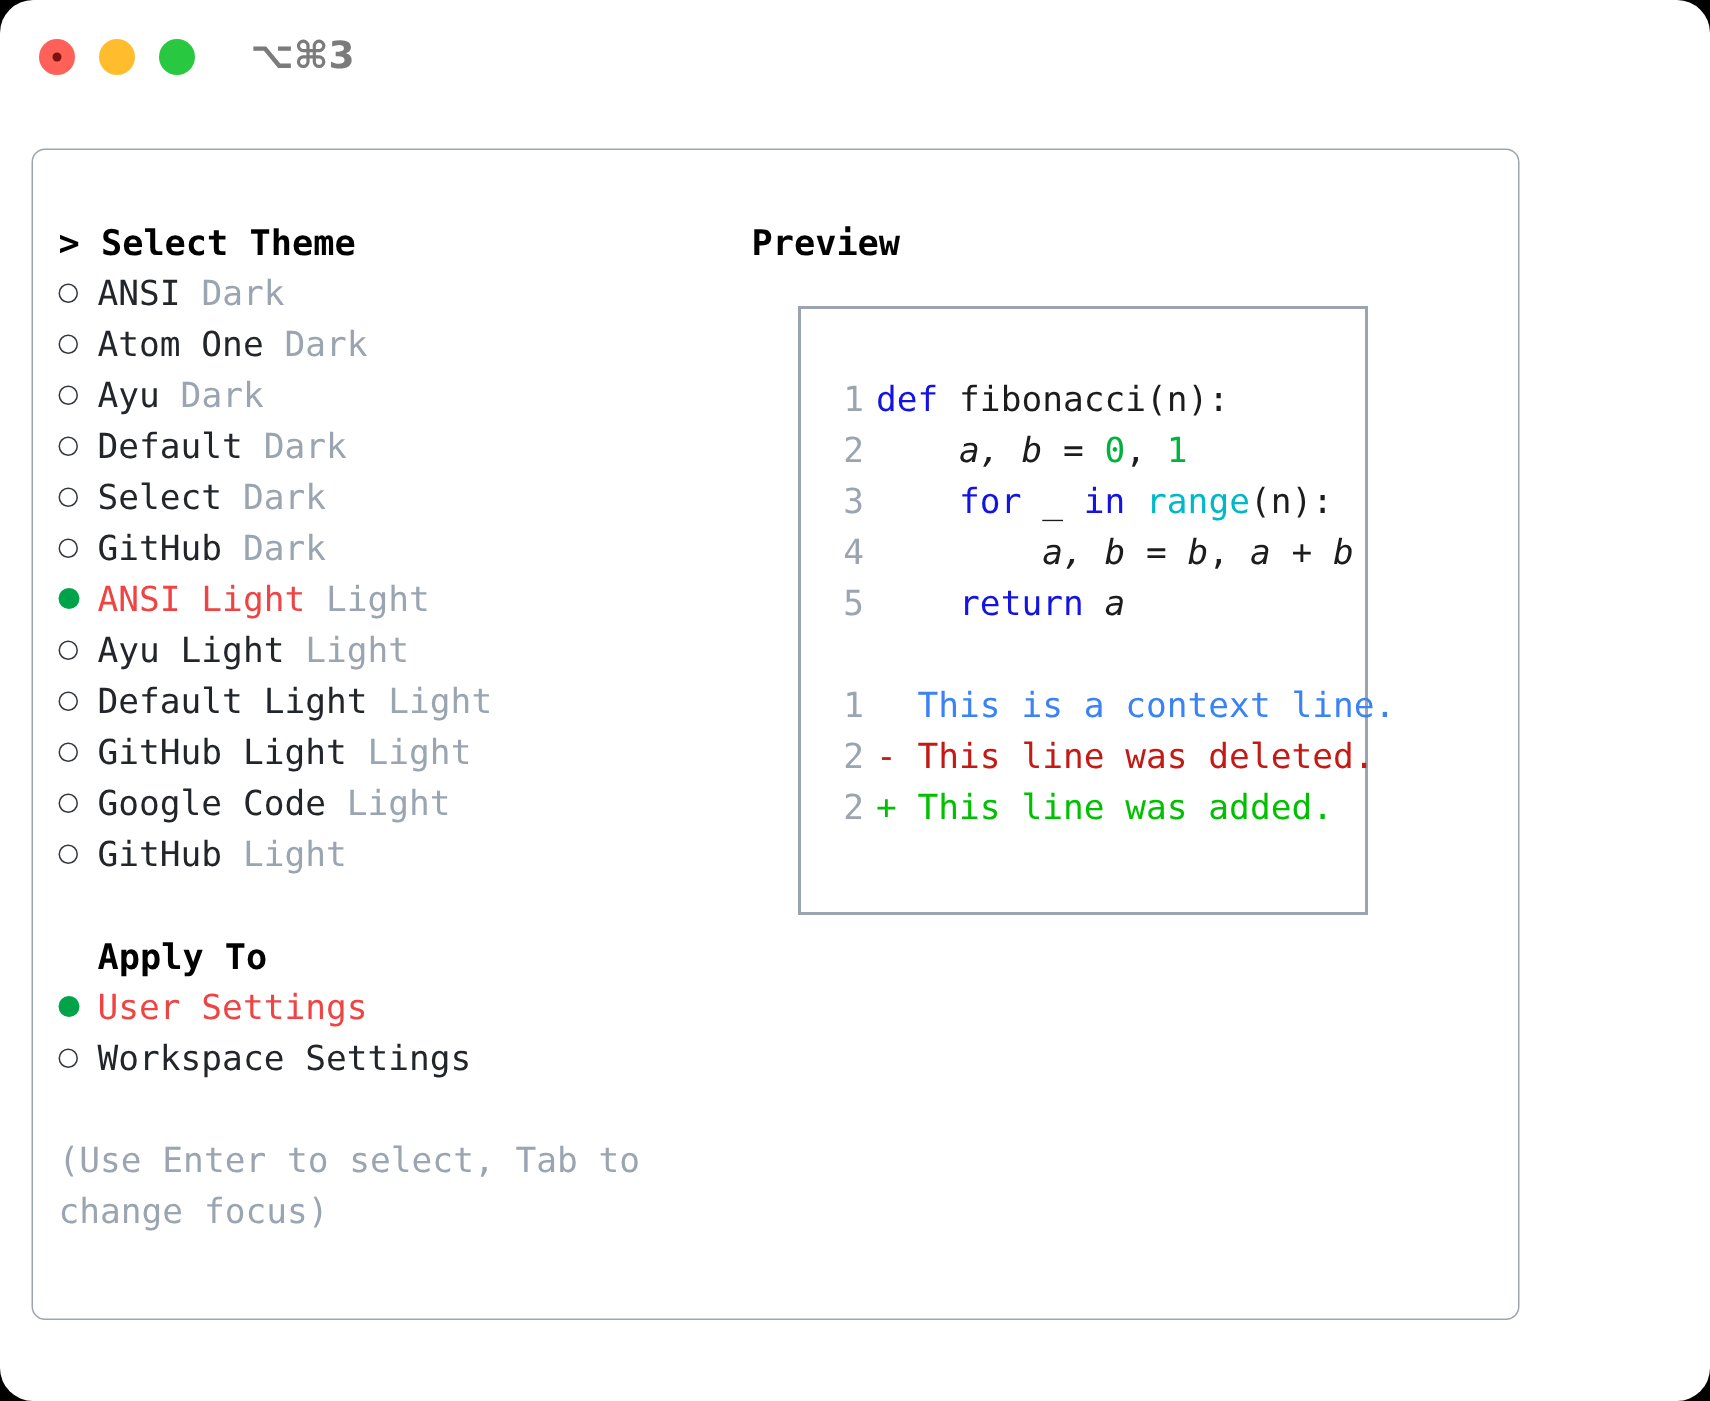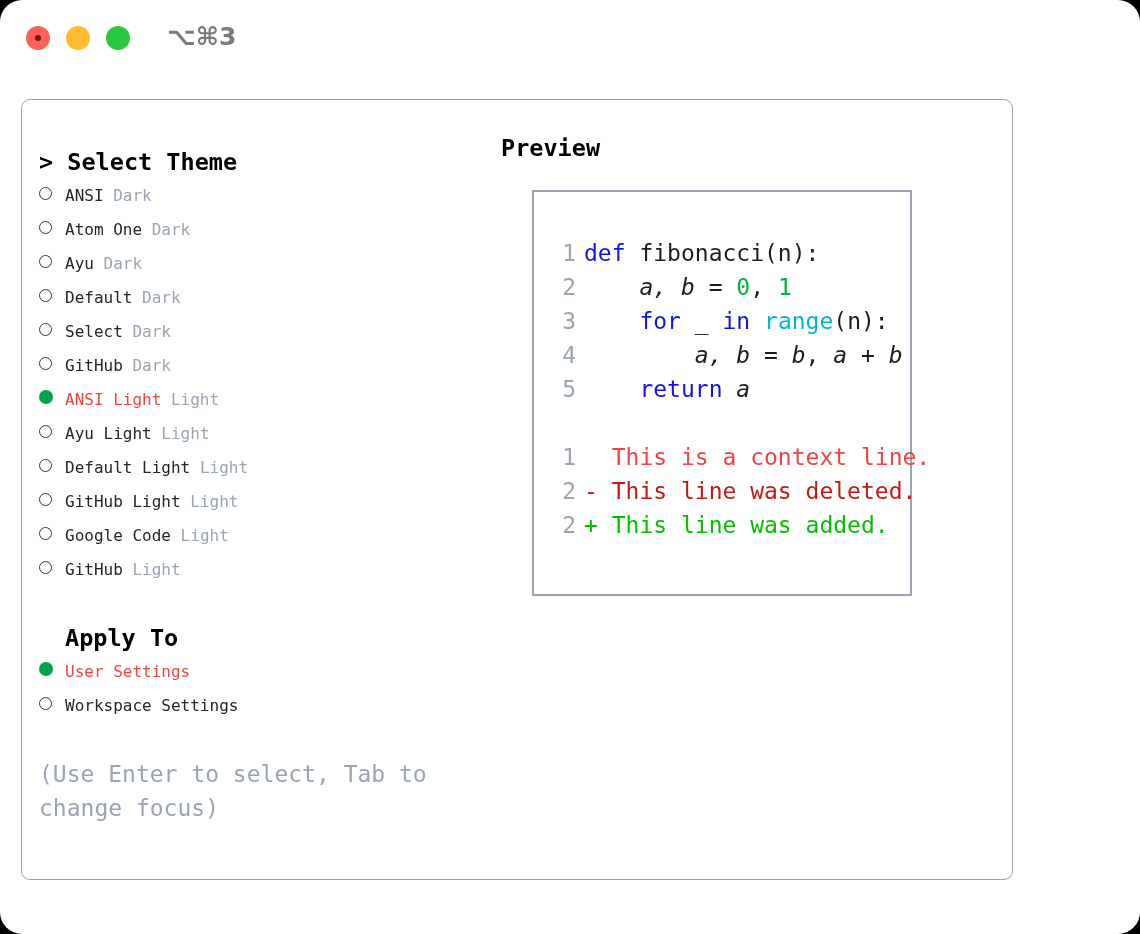--- a/index.html
+++ b/index.html
@@ -75,21 +75,21 @@
   
   #left-col {
     position: absolute;
     left: 17px;
     top: 45px;
     width: 450px;
   }
   .row {
     height: 34px;
     line-height: 34px;
-    font-size: 16px;
+    font-size: 23px;
     white-space: nowrap;
     color: #1c1c1c;
   }
   .hdr {
     font-weight: bold;
     color: #000000;
     font-size: 23.5px;
   }
   .marker {
     display: inline-block;
@@ -122,21 +122,21 @@
     font-size: 23px;
     line-height: 34px;
     color: #9aa5b1;
     width: 410px;
   }
 
   
   #right-col {
     position: absolute;
     left: 479px;
-    top: 31px;
+    top: 45px;
     width: 500px;
   }
   #preview-title {
     font-size: 23.5px;
     font-weight: bold;
     color: #000000;
     line-height: 34px;
   }
   #preview-box {
     position: absolute;
@@ -165,21 +165,21 @@
     text-align: right;
     color: #9aa5b1;
     margin-right: 8px;
   }
   .kw   { color: #1414e0; }
   .bi   { color: #00b8c8; }
   .num  { color: #00b33c; }
   .plain{ color: #1c1c1c; }
   .var  { color: #1c1c1c; font-style: italic; }
   .blank-line { height: 34px; }
-  .d-ctx { color: #ef4444; }
+  .d-ctx { color: #3b82f6; }
   .d-del { color: #c41a16; }
   .d-add { color: #00c000; }
 </style>
 </head>
 <body>
 
 <div id="window">
 
   <div id="titlebar">
     <div class="traffic" id="tl-close"></div>

